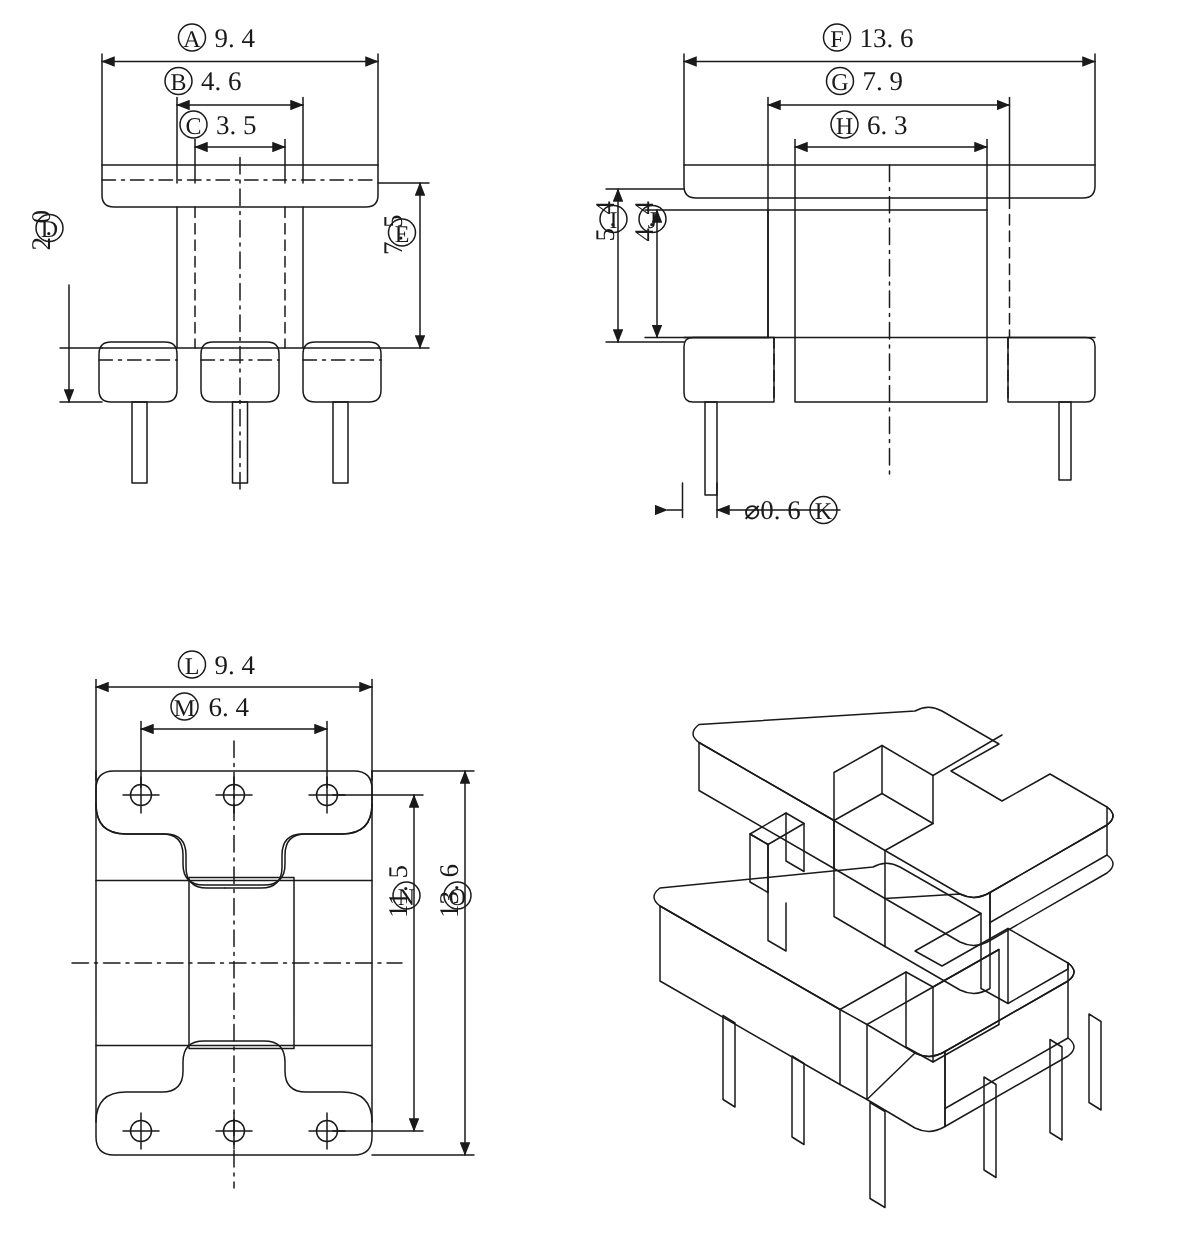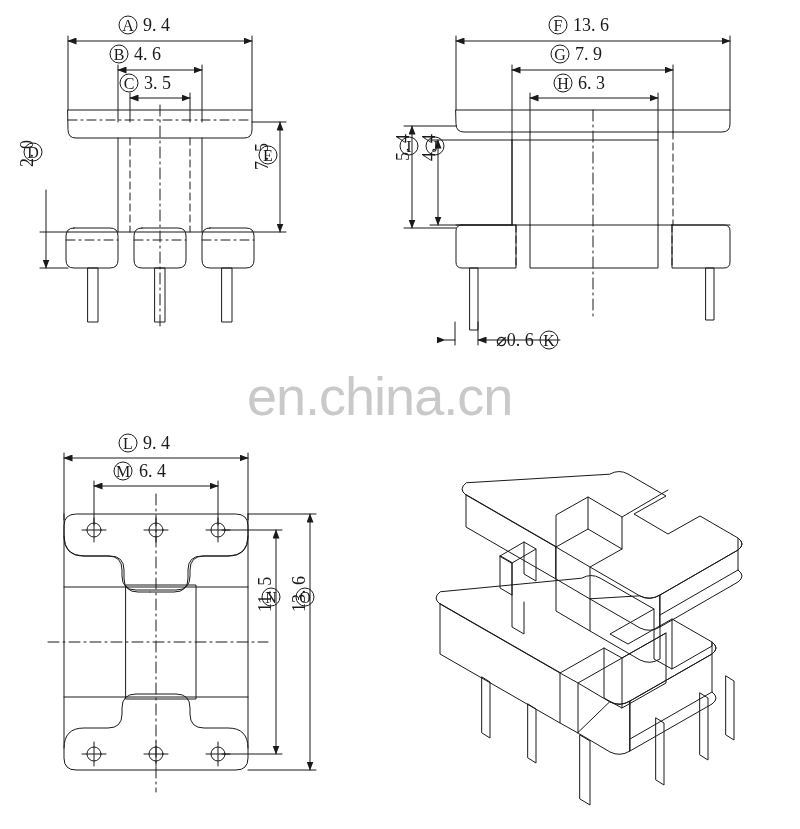--- a/index.html
+++ b/index.html
@@ -366,15 +366,14 @@
 
       <g>
         <circle cx="305" cy="597" r="9" fill="none" stroke="#1a1a1a" stroke-width="1"></circle>
         <text x="305" y="603" font-size="16" text-anchor="middle">O</text>
         <text x="305" y="612" font-size="18" transform="rotate(-90 305 612)">13. 6</text>
       </g>
 
     </g>
   </svg>
 
-  <div class="wm">en.china.cn</div>
 
 </div>
 
 </body></html>

